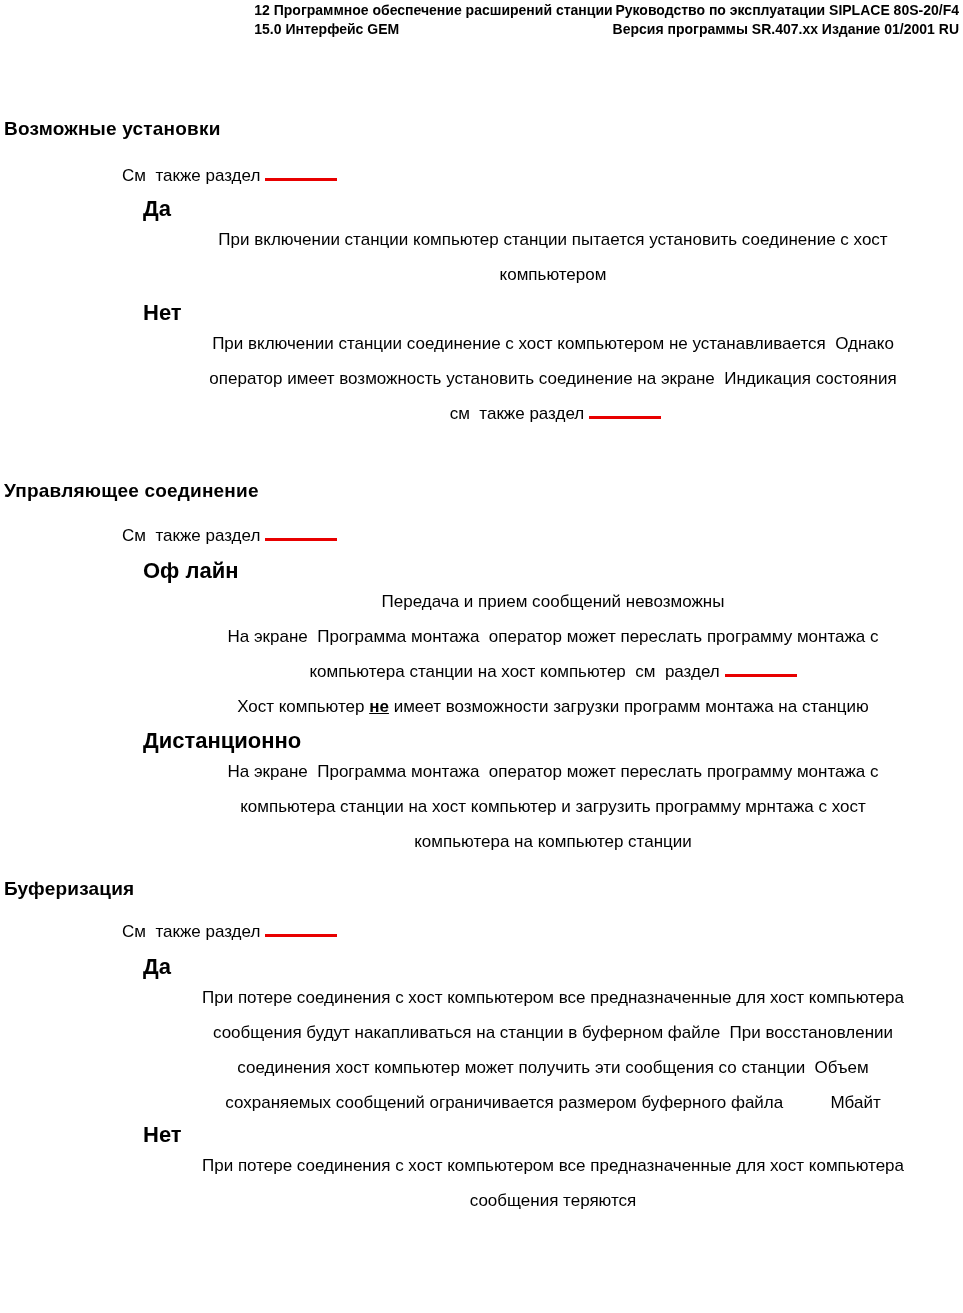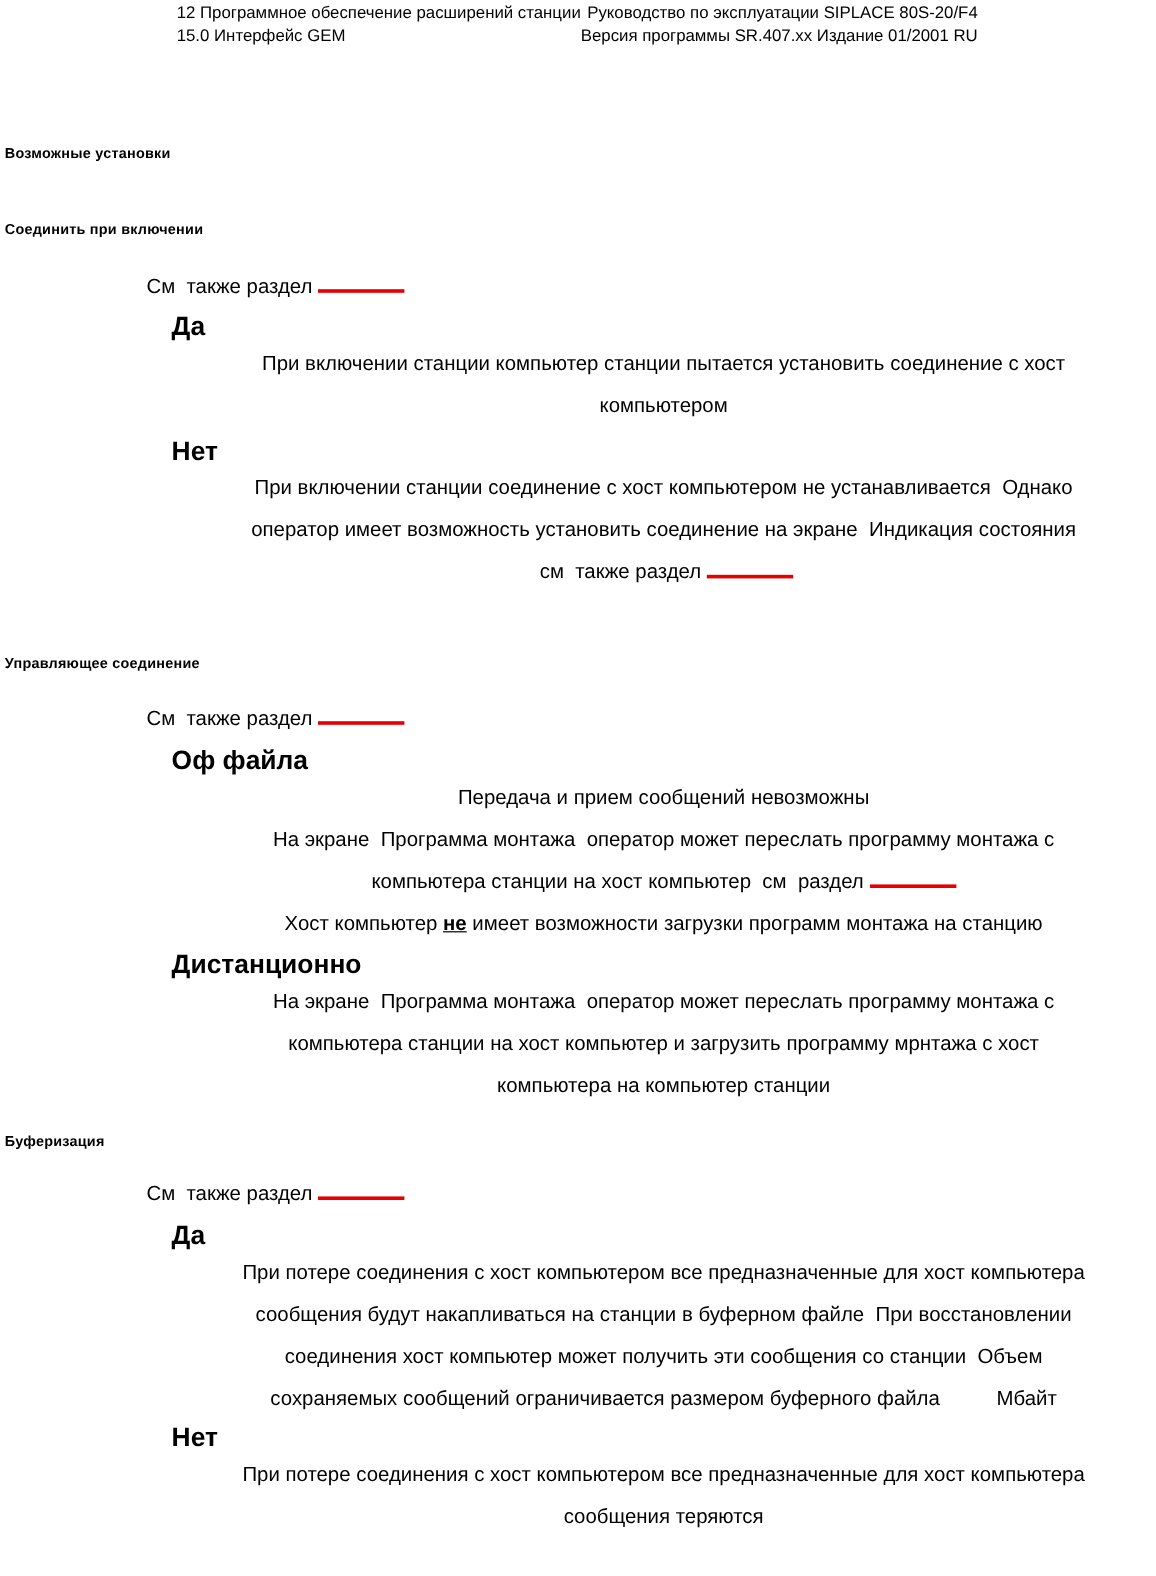--- a/index.html
+++ b/index.html
@@ -8,28 +8,29 @@
     width: 963px;
     height: 1313px;
     overflow: hidden;
     background: #ffffff;
     color: #000000;
     font-family: "Liberation Sans", sans-serif;
     position: relative;
   }
   .doc-header {
     display: flex;
-    justify-content: center;
+    justify-content: flex-end;
     font-size: 14px;
     line-height: 19px;
     padding: 1px 4px 0 3px;
+    font-weight: bold;
   }
   .hdr-right { text-align: right; }
   .h-main, .h-sec {
-    font-size: 12px;
+    font-size: 19px;
     font-weight: bold;
     line-height: 27px;
     margin: 0;
     padding-left: 4px;
     letter-spacing: 0.2px;
   }
   .see-also {
     margin-left: 122px;
     font-size: 17px;
     line-height: 28px;
@@ -70,21 +71,20 @@
     </div>
     <div class="hdr-right">
       <div>Руководство по эксплуатации SIPLACE 80S-20/F4</div>
       <div>Версия программы SR.407.xx  Издание 01/2001 RU</div>
     </div>
   </header>
 
   <h1 class="h-main" style="margin-top:76px">Возможные установки</h1>
 
   <section>
-    <h2 class="h-sec" style="margin-top:36px">Соединить при включении</h2>
 
     <div class="see-also" style="margin-top:20px"><span>См  также раздел </span><span class="ref-blank"></span></div>
 
     <div>
       <div class="opt-label" style="margin-top:6px">Да</div>
       <div class="para">При включении станции компьютер станции пытается установить соединение с хост
 компьютером</div>
     </div>
 
     <div>
@@ -94,21 +94,21 @@
  см  также раздел </span><span class="ref-blank"></span></div>
     </div>
   </section>
 
   <section>
     <h2 class="h-sec" style="margin-top:46px">Управляющее соединение</h2>
 
     <div class="see-also" style="margin-top:18px"><span>См  также раздел </span><span class="ref-blank"></span></div>
 
     <div>
-      <div class="opt-label" style="margin-top:8px">Оф файла</div>
+      <div class="opt-label" style="margin-top:8px">Оф лайн</div>
       <div class="para">Передача и прием сообщений невозможны</div>
     </div>
 
     <div>
       <div class="para"><span>На экране  Программа монтажа  оператор может переслать программу монтажа с
 компьютера станции на хост компьютер  см  раздел </span><span class="ref-blank"></span></div>
       <div class="para"><span>Хост компьютер </span><b>не</b><span> имеет возможности загрузки программ монтажа на станцию</span></div>
     </div>
 
     <div>

